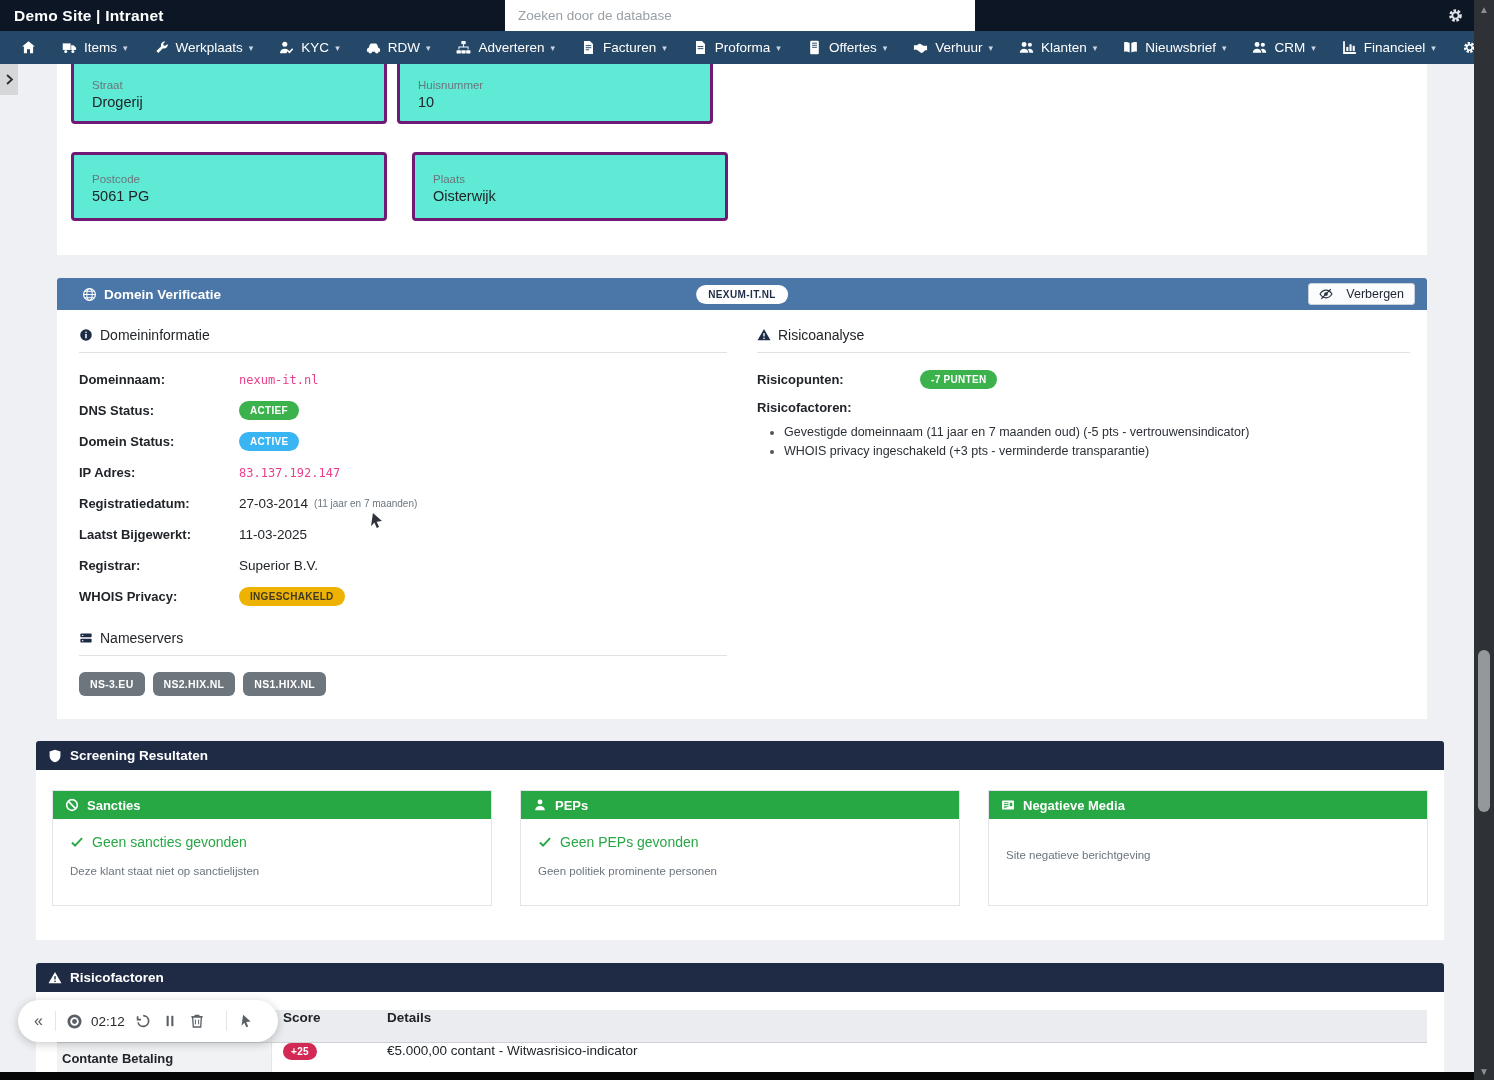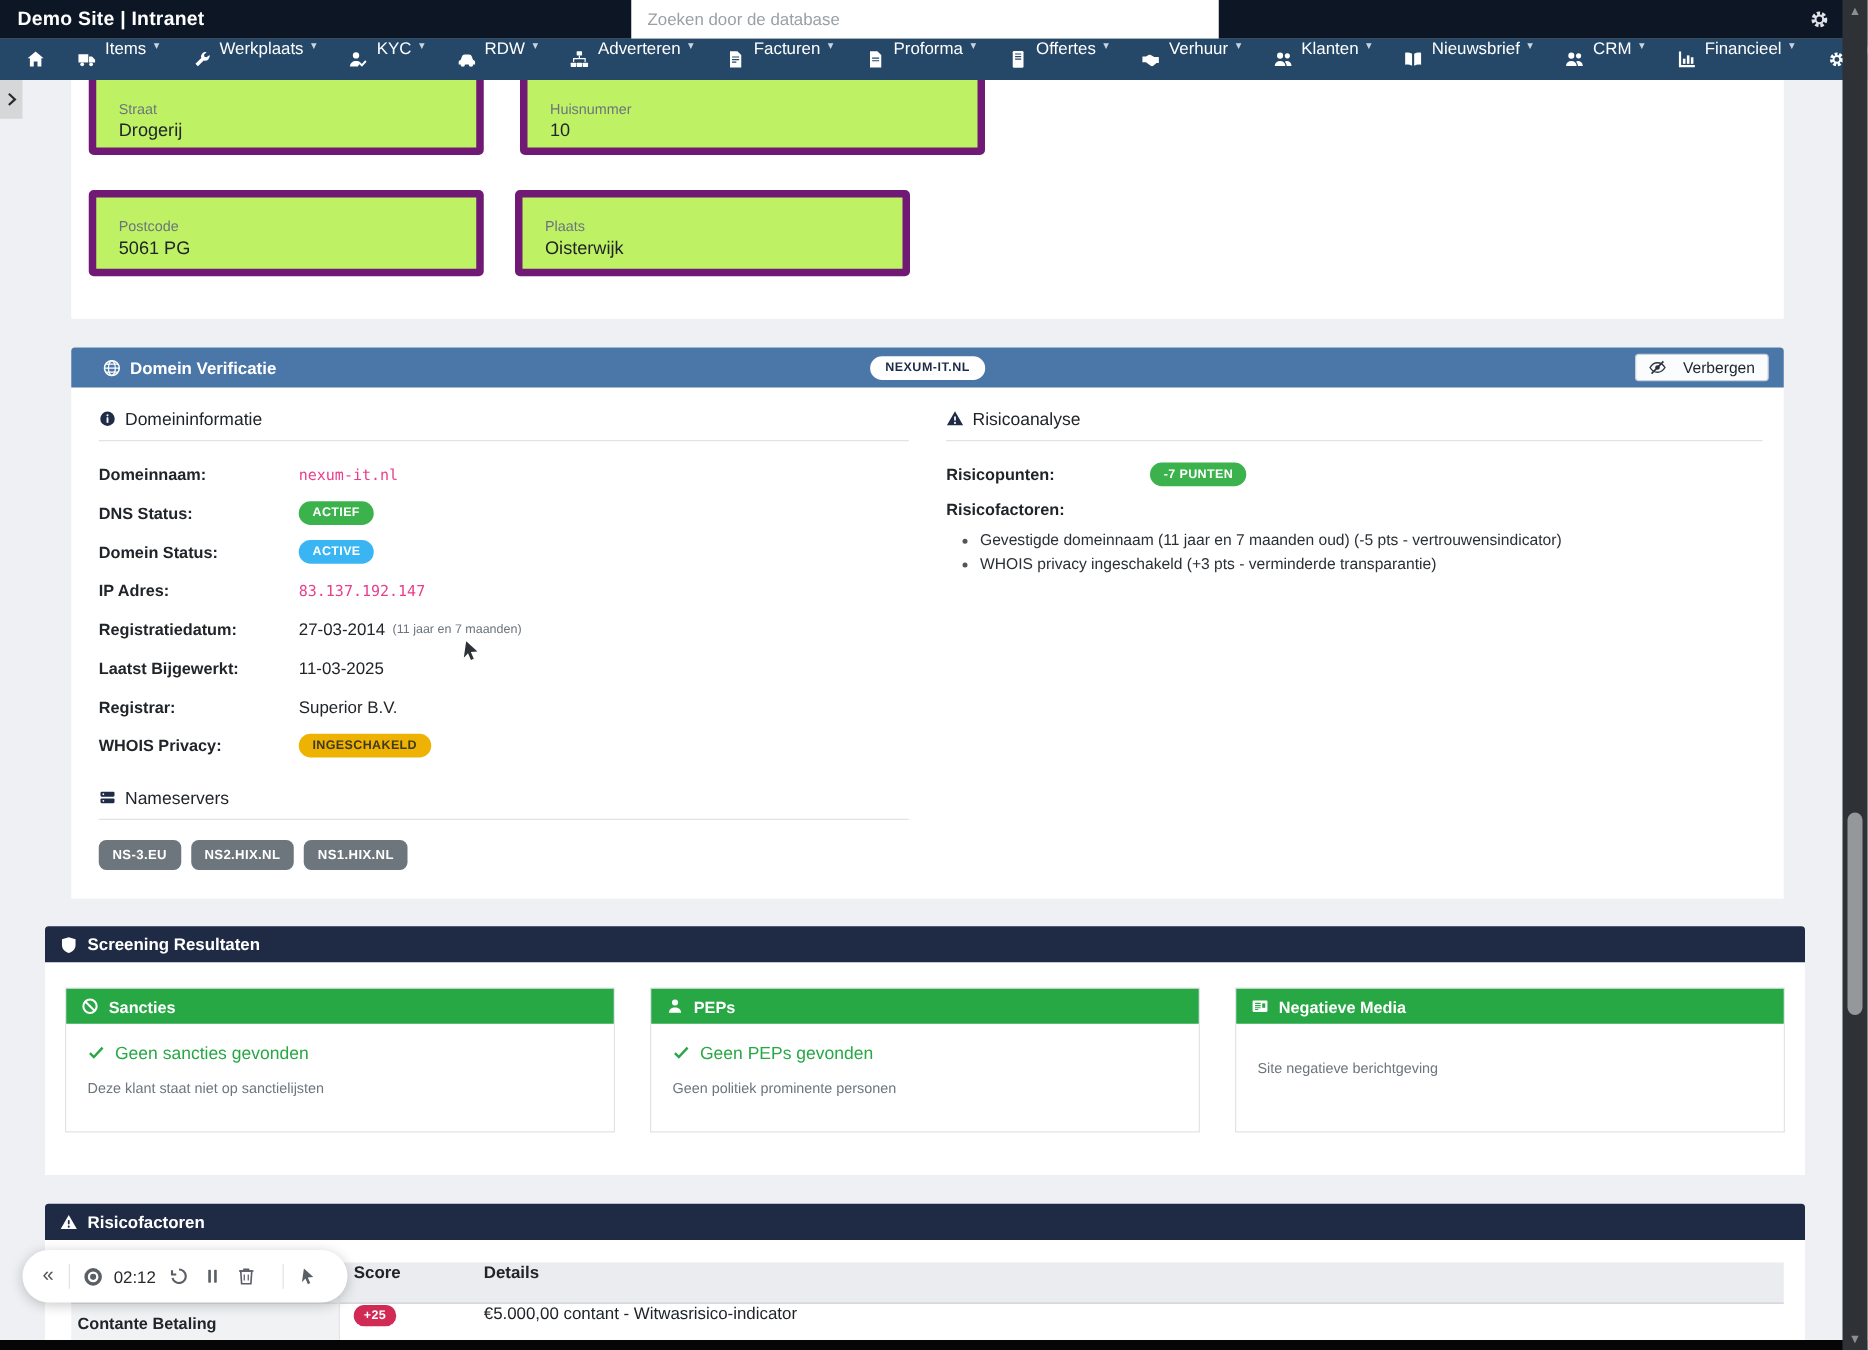--- a/index.html
+++ b/index.html
@@ -19,31 +19,31 @@
   
   .topbar{position:absolute;left:0;top:0;width:1494px;height:31px;background:var(--topbar-bg);display:flex;align-items:center;z-index:5}
   .brand{color:#fff;font-weight:bold;font-size:15.5px;padding-left:14px;letter-spacing:.2px}
   .search-box{position:absolute;left:505px;top:0;width:470px;height:31px;background:#fff}
   .search-box input{width:100%;height:100%;border:none;outline:none;font-size:13.5px;padding:0 13px;color:#333;font-family:"Liberation Sans",sans-serif}
   .search-box input::placeholder{color:#9aa0a6}
   .topbar-gear{position:absolute;right:30px;top:7px;font-size:17px;color:#dfe3e8;cursor:pointer}
 
   
   .navbar{position:absolute;left:0;top:31px;width:1494px;height:33px;background:var(--navbar-bg);display:flex;align-items:center;padding-left:8px;z-index:5}.navbar .ks{stroke:var(--navbar-bg)}
-  .nav-item{display:flex;gap:7px;color:#fff;font-size:13.5px;padding:0 13px;height:33px;cursor:pointer;white-space:nowrap}
+  .nav-item{display:flex;align-items:center;gap:7px;color:#fff;font-size:13.5px;padding:0 13px;height:33px;cursor:pointer;white-space:nowrap}
   .nav-item .ic{font-size:15px;color:#fff}
   .caret{font-size:9px;color:#c9d4e2;margin-left:-1px}
 
   
   .left-tab{position:absolute;left:0;top:64px;width:18px;height:31px;background:#d5d7d9;display:flex;align-items:center;justify-content:center;color:#2b2b2b;cursor:pointer;z-index:4}
   .left-tab .ic{font-size:13px}
 
   
   .addr-card{position:absolute;left:57px;top:64px;width:1370px;height:191px;background:#fff;overflow:hidden}
-  .field{position:absolute;background:#bef264;border:6px solid #701a75;border-radius:4px;padding:18px 0 0 18px}
+  .field{position:absolute;background:#5eead4;border:3px solid #701a75;border-radius:4px;padding:18px 0 0 18px}
   .field .flabel{font-size:11.5px;color:var(--muted)}
   .field .fvalue{font-size:14.5px;color:var(--text);margin-top:3px}
 
   .domain-card{position:absolute;left:57px;top:278px;width:1370px;height:441px;background:#fff;border-radius:3px 3px 0 0}
   .domain-head{position:relative;height:32px;background:var(--panel-head);border-radius:3px 3px 0 0;display:flex;align-items:center;color:#fff;padding-left:25px}
   .domain-head .ic{font-size:15px;margin-right:7px}
   .domain-title{font-weight:bold;font-size:13.5px}
   .domain-badge{position:absolute;left:50%;transform:translateX(-50%);top:7px;background:#fff;color:#1f2c47;font-weight:bold;font-size:10px;letter-spacing:.4px;padding:4px 12px;border-radius:10px}
   .hide-btn{position:absolute;right:12px;top:5px;height:22px;background:#fbfcfd;border:1px solid #c9d2dc;border-radius:3px;display:flex;align-items:center;gap:6px;padding:0 10px;font-size:12.5px;color:#1d2430;cursor:pointer}
   .hide-btn .ic{font-size:14px;color:#2b3442}
@@ -307,21 +307,21 @@
           <path d="M5 2.5 11 8l-6 5.5" fill="none" stroke="currentColor" stroke-width="2.2"></path>
         </svg>
       </span>
   </div>
 
   <section class="addr-card">
     <div class="field" style="left:14px;top:-6px;width:316px;height:66px">
       <div class="flabel">Straat</div>
       <div class="fvalue">Drogerij</div>
     </div>
-    <div class="field" style="left:359px;top:-6px;width:372px;height:66px">
+    <div class="field" style="left:340px;top:-6px;width:316px;height:66px">
       <div class="flabel">Huisnummer</div>
       <div class="fvalue">10</div>
     </div>
     <div class="field" style="left:14px;top:88px;width:316px;height:69px">
       <div class="flabel">Postcode</div>
       <div class="fvalue">5061 PG</div>
     </div>
     <div class="field" style="left:355px;top:88px;width:316px;height:69px">
       <div class="flabel">Plaats</div>
       <div class="fvalue">Oisterwijk</div>

